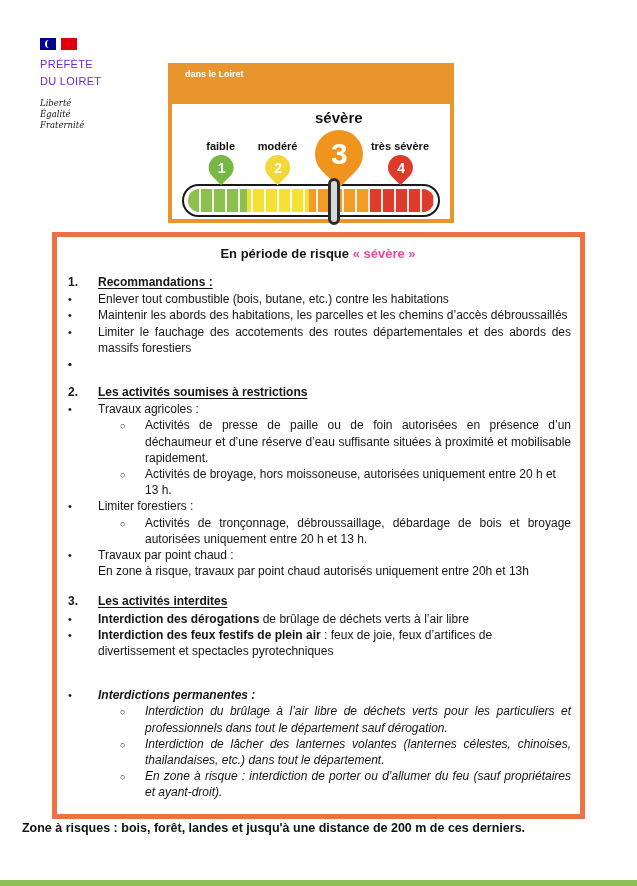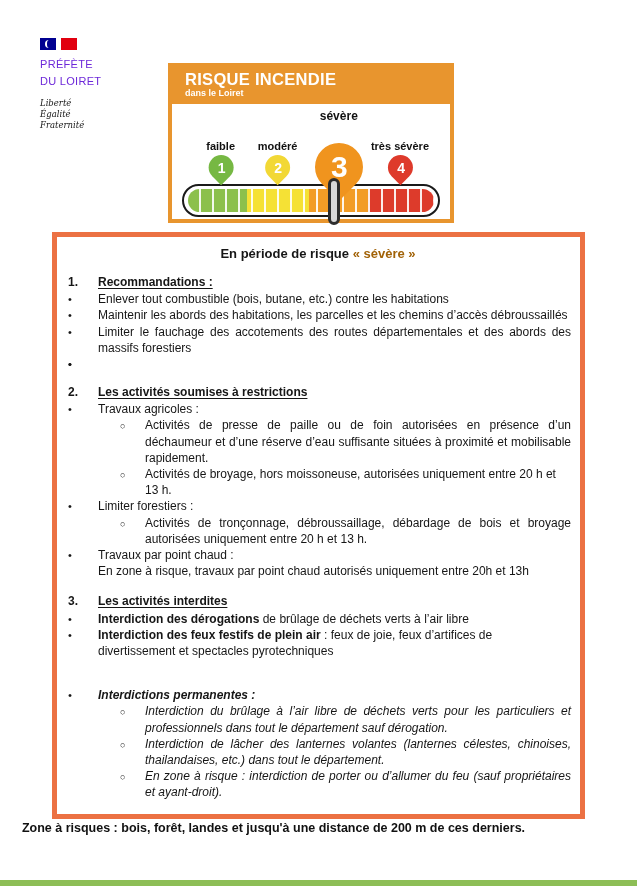--- a/index.html
+++ b/index.html
@@ -26,41 +26,41 @@
   
   .widget { position:absolute; left:168px; top:63px; width:286px; height:160px;
     border:4px solid #E8952E; background:#fff; }
   .widget-header { background:#E8952E; height:37px; padding:3px 13px 0; color:#fff; }
   .widget-title { font-weight:bold; font-size:16.5px; letter-spacing:.3px; }
   .widget-subtitle { font-weight:bold; font-size:9px; margin-top:-1px; }
   .widget-body { position:relative; height:115px; }
 
   .level { position:absolute; text-align:center; transform:translateX(-50%); }
   .level-label { font-weight:bold; font-size:11px; color:#111; white-space:nowrap; margin-bottom:3px; }
-  .level.big .level-label { font-size:12px; margin-bottom:20px; }
+  .level.big .level-label { font-size:15px; margin-bottom:4px; }
   .pin { margin:0 auto; width:25px; height:25px; border-radius:50% 50% 50% 0;
     transform:rotate(-45deg); display:flex; align-items:center; justify-content:center; }
   .pin span { transform:rotate(45deg); color:#fff; font-weight:bold; font-size:14px; }
   .level.big .pin { width:48px; height:48px; }
   .level.big .pin span { font-size:30px; }
 
   .gauge { position:absolute; left:10px; right:10px; top:80px; height:33px;
     border:2px solid #1a1a1a; border-radius:17px; background:#fff; padding:3px 4px; }
   .gauge-inner { position:relative; height:100%; border-radius:12px; overflow:hidden; display:flex; }
   .gauge-seg { height:100%; }
   .gauge-inner::after { content:""; position:absolute; inset:0;
     background:repeating-linear-gradient(90deg, transparent 0 11px, rgba(255,255,255,.9) 11px 13px); }
   .slider { position:absolute; top:-8px; height:47px; width:12px; border-radius:6px;
     background:#d9d9d9; border:3px solid #2d2d2d; z-index:3; }
 
   
   .content-box { position:absolute; left:52px; top:232px; width:533px; height:587px;
     border:5px solid #EC7143; background:#fff; padding:9px 9px 6px 8px; overflow:hidden; }
   .content-title { text-align:center; font-weight:bold; font-size:13px; margin-bottom:13px; color:#161616; }
-  .content-title .lvl { color:#a16207; }
+  .content-title .lvl { color:#ec4899; }
 
   .row { position:relative; font-size:12px; line-height:16.2px; padding-left:33px; color:#161616; }
   .row .marker { position:absolute; left:3px; top:0; width:26px; }
   .row.heading { font-weight:bold; margin-bottom:1px; }
   .row.heading .heading-text { text-decoration:underline; text-underline-offset:2px; }
   .row.subbullet { padding-left:80px; }
   .row.subbullet .marker { left:55px; font-size:9px; top:1px; }
   .row.bullet .marker { font-size:11px; }
   .row.italic, .row.italic b { font-style:italic; }
   .text.justify { display:block; text-align:justify; }
@@ -86,21 +86,20 @@
   </div>
   <div class="motto">
     <div>Liberté</div>
     <div>Égalité</div>
     <div>Fraternité</div>
   </div>
 </div>
 
 <div class="widget">
   <div class="widget-header">
-    <div class="widget-title">RISQUE INCENDIE</div>
     <div class="widget-subtitle">dans le Loiret</div>
   </div>
   <div class="widget-body">
     <div class="gauge">
       <div class="gauge-inner">
           <div class="gauge-seg" style="width: 24%; background: rgb(140, 192, 76);"></div>
           <div class="gauge-seg" style="width: 25%; background: rgb(245, 225, 53);"></div>
           <div class="gauge-seg" style="width: 24%; background: rgb(242, 156, 38);"></div>
           <div class="gauge-seg" style="width: 27%; background: rgb(221, 59, 43);"></div>
         </div>

